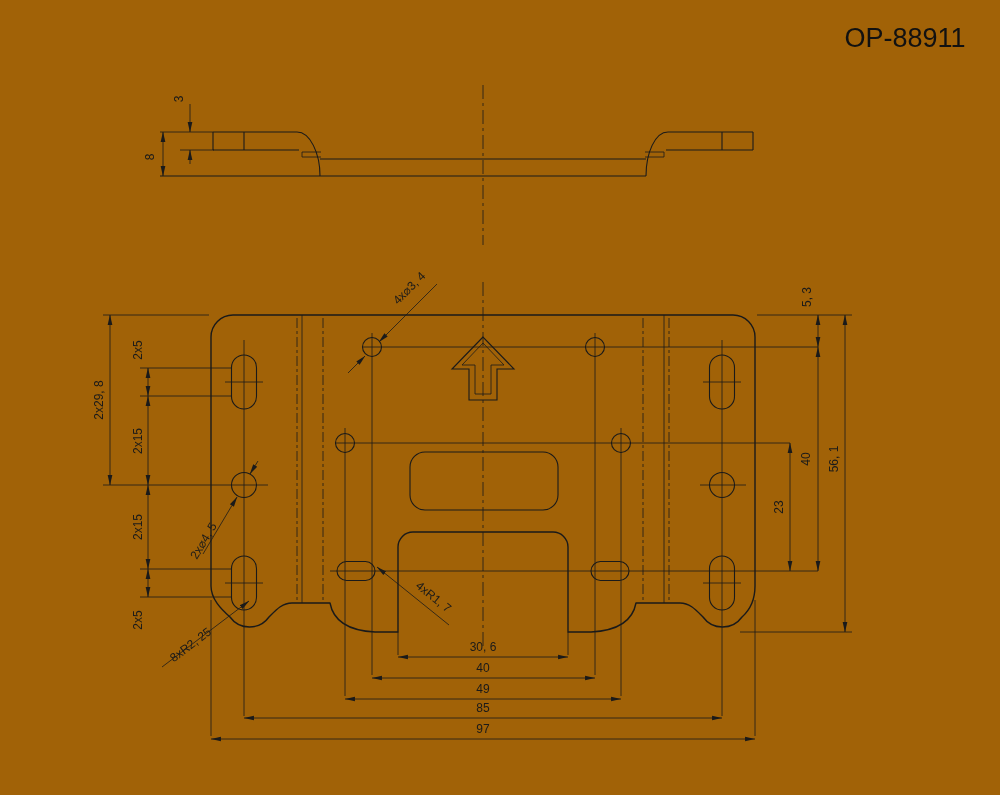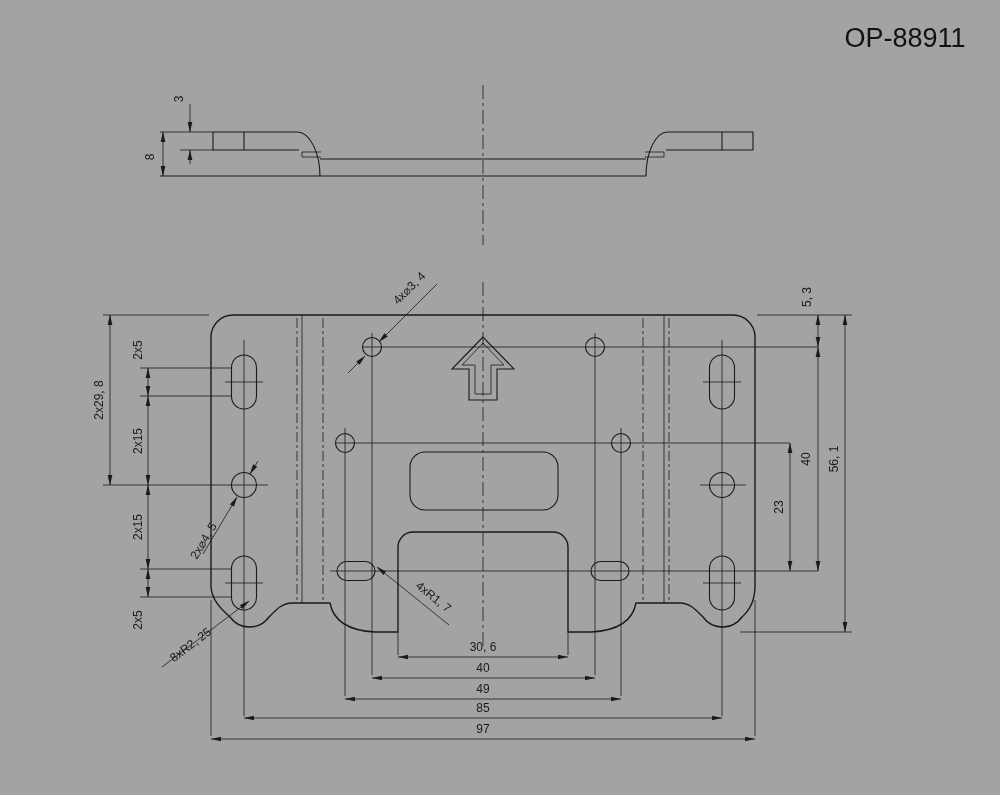--- a/index.html
+++ b/index.html
@@ -1,16 +1,16 @@
 <!DOCTYPE html>
 <html><head>
 <meta charset="utf-8">
 <style>
   html,body{margin:0;padding:0;background:#ffffff;}
-  .sheet{position:relative;width:1000px;height:795px;background:#a3a3a3;overflow:hidden;
+  .sheet{position:relative;width:1000px;height:795px;background:#a16207;overflow:hidden;
          font-family:"Liberation Sans","DejaVu Sans",sans-serif;}
   svg{display:block}
   .ol{stroke:#1a1a1a;stroke-width:1.4;fill:none;stroke-linejoin:round}
   .med{stroke:#1a1a1a;stroke-width:1.1;fill:none}
   .thin{stroke:#1a1a1a;stroke-width:0.8;fill:none}
   .cl{stroke:#1a1a1a;stroke-width:0.8;fill:none;stroke-dasharray:14 4 3 4}
   .bend{stroke:#1a1a1a;stroke-width:0.8;fill:none;stroke-dasharray:10 3 3 3}
   .dim{stroke:#1a1a1a;stroke-width:0.8;fill:none}
   text.dt{font-size:12px;fill:#1a1a1a;font-family:"Liberation Sans","DejaVu Sans",sans-serif;}
   text.ttl{font-size:27px;fill:#111;font-family:"Liberation Sans","DejaVu Sans",sans-serif;}

